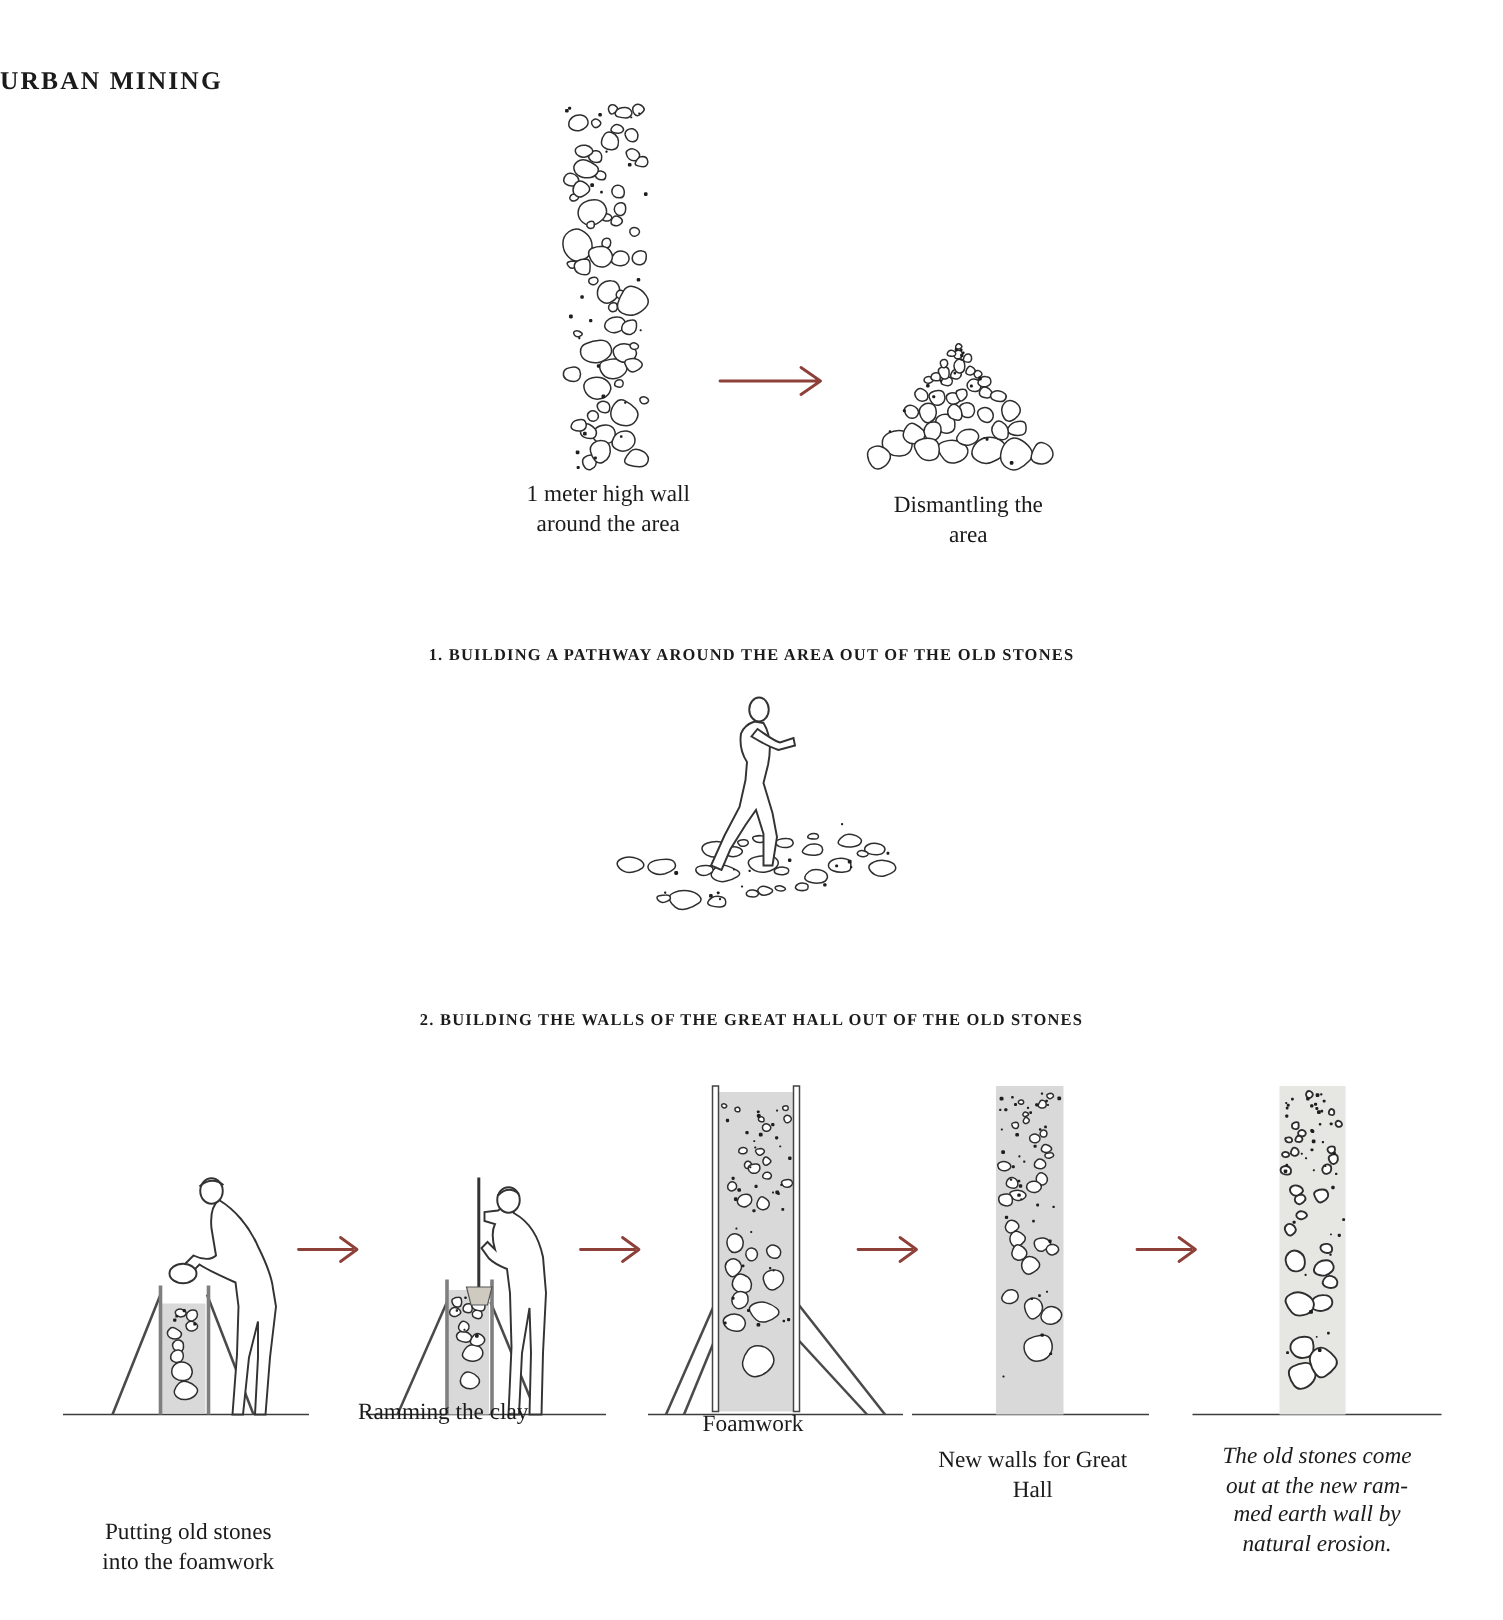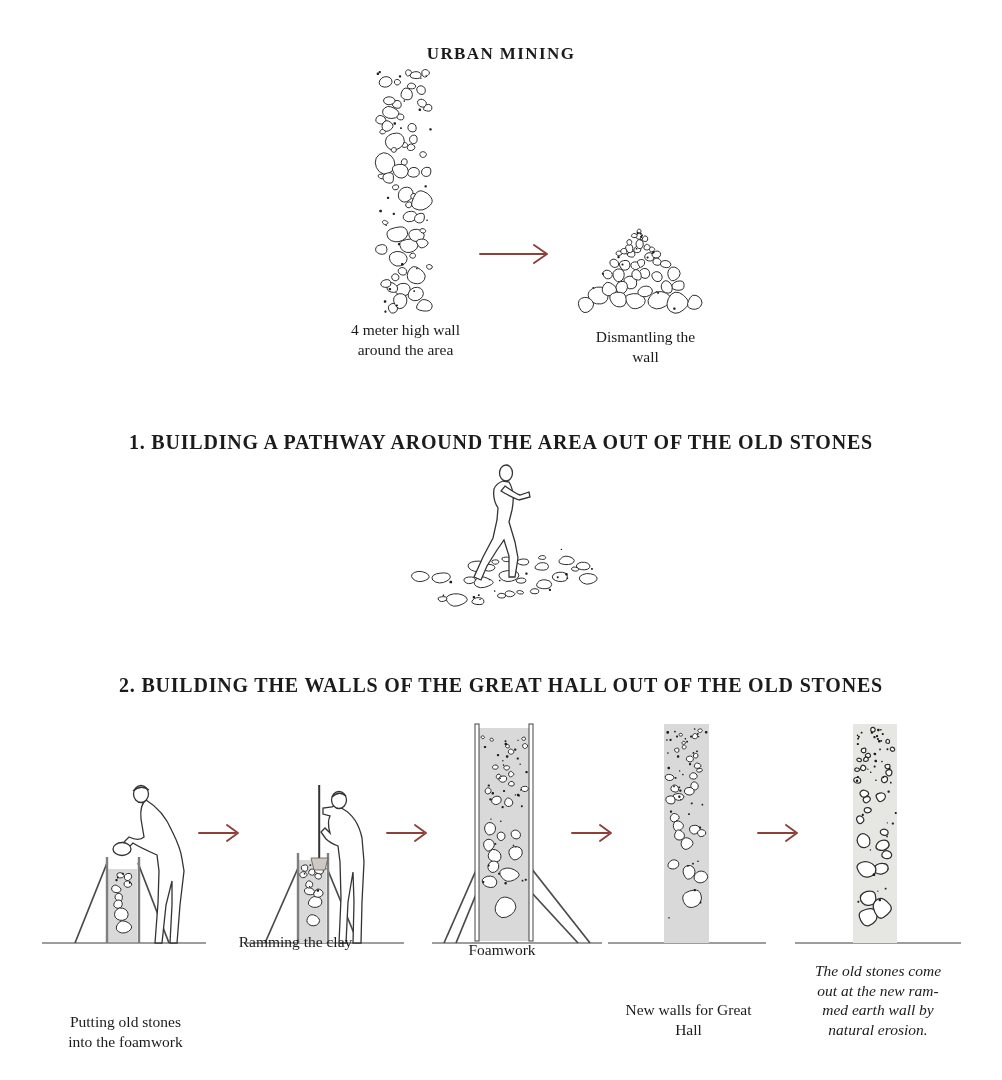--- a/index.html
+++ b/index.html
@@ -6,38 +6,38 @@
     --text:#1b1b1b; --arrow:#8d4038; --line:#2e2e2e;
     --infill:#d9d9d9; --infill-light:#e6e6e3; --bg:#ffffff;
   }
   html,body{margin:0;padding:0;background:#fff;}
   .canvas{
     position:relative; width:1002px; height:1080px; background:var(--bg);
     font-family:"Liberation Serif","DejaVu Serif",serif; color:var(--text);
     overflow:hidden;
   }
   .title{
-    position:absolute; top:44px; left:0; width:100%; text-align:center;
+    position:absolute; top:44px; left:0; width:100%; text-align:left;
     font-size:17px; font-weight:bold; letter-spacing:1.4px;
   }
   .heading{
     position:absolute; left:0; width:100%; text-align:center;
-    font-size:20px; font-weight:bold; letter-spacing:0.8px;
+    font-size:11px; font-weight:bold; letter-spacing:0.8px;
   }
   .h1{top:431px;} .h2{top:674px;}
   .cap{
     position:absolute; text-align:center; font-size:15.5px; line-height:1.26;
     white-space:pre-line;
   }
   .cap-wall{left:318px; top:320px; width:175px;}
   .cap-pile{left:573px; top:327px; width:145px;}
   .c1{left:28px;  top:964px; width:195px;margin-top:48px;}
   .c2{left:213px; top:932px; width:165px;}
   .c3{left:428px; top:940px; width:148px;}
-  .c4{left:606px; top:964px; width:165px;margin-top:36px;}
+  .c4{left:606px; top:964px; width:165px;}
   .c5{left:788px; top:961px; width:180px;font-style:italic;}
   svg{position:absolute; overflow:visible;}
   #illus-wall{left:366px; top:64px;  width:80px;  height:258px;}
   #arrow-top{ left:477px; top:242px; width:82px;  height:24px;}
   #illus-pile{left:558px; top:218px; width:162px; height:104px;}
   #illus-path{left:390px; top:452px; width:228px; height:170px;}
   #illus-s1{left:38px;  top:753px; width:172px; height:192px;}
   #arrow-r1{left:197px; top:822px; width:50px; height:22px;}
   #illus-s2{left:240px; top:750px; width:168px; height:195px;}
   #arrow-r2{left:385px; top:822px; width:50px; height:22px;}
@@ -144,21 +144,21 @@
         <rect x="59.5" y="11.0" width="1.2" height="1.2" rx="0.4" fill="#1e1e1e"></rect>
         <rect x="32.9" y="11.3" width="2.3" height="2.3" rx="0.8" fill="#1e1e1e"></rect>
         <rect x="12.7" y="7.1" width="2.1" height="2.1" rx="0.7" fill="#1e1e1e"></rect>
         <rect x="54.2" y="13.6" width="1.3" height="1.3" rx="0.4" fill="#1e1e1e"></rect>
         <rect x="58.5" y="121.3" width="2.3" height="2.3" rx="0.8" fill="#1e1e1e"></rect>
         <rect x="20.9" y="132.8" width="2.3" height="2.3" rx="0.8" fill="#1e1e1e"></rect>
         <rect x="17.8" y="236.3" width="2.5" height="2.5" rx="0.8" fill="#1e1e1e"></rect>
         <rect x="19.5" y="160.7" width="1.4" height="1.4" rx="0.5" fill="#1e1e1e"></rect>
       </g>
   </svg>
-  <div class="cap cap-wall">4 meter high wall
+  <div class="cap cap-wall">1 meter high wall
 around the area</div>
 
   <svg id="arrow-top" class="arrow" viewBox="0 0 82 24">
     <path d="M3 12 L68 12 M57 3 L70 12 L57 21"></path>
   </svg>
 
   <svg id="illus-pile" viewBox="0 0 162 104">
     <g id="g-pile">
         <path d="M76.6,34.7 Q77.4,36.3 76.5,37.8 Q75.6,39.3 73.9,39.2 Q72.2,39.0 70.7,38.4 Q69.2,37.9 69.5,36.4 Q69.9,34.9 71.0,34.2 Q72.2,33.4 74.0,33.3 Q75.8,33.1 76.6,34.7Z" fill="#ffffff" stroke="#2e2e2e" stroke-width="1"></path>
         <path d="M85.9,79.4 Q88.3,82.2 86.5,85.6 Q84.8,88.9 79.7,90.3 Q74.6,91.6 71.6,88.5 Q68.7,85.3 67.5,81.8 Q66.3,78.2 70.8,76.6 Q75.3,75.1 79.4,75.8 Q83.6,76.6 85.9,79.4Z" fill="#ffffff" stroke="#2e2e2e" stroke-width="1"></path>
@@ -212,21 +212,21 @@
         <rect x="83.4" y="16.4" width="1.6" height="1.6" rx="0.5" fill="#1e1e1e"></rect>
         <rect x="99.1" y="73.9" width="1.9" height="1.9" rx="0.6" fill="#1e1e1e"></rect>
         <rect x="82.2" y="21.0" width="1.4" height="1.4" rx="0.5" fill="#1e1e1e"></rect>
         <rect x="97.7" y="73.3" width="1.2" height="1.2" rx="0.4" fill="#1e1e1e"></rect>
         <rect x="43.9" y="54.8" width="2.0" height="2.0" rx="0.7" fill="#1e1e1e"></rect>
         <rect x="82.0" y="14.4" width="1.7" height="1.7" rx="0.6" fill="#1e1e1e"></rect>
         <rect x="88.6" y="38.4" width="2.0" height="2.0" rx="0.7" fill="#1e1e1e"></rect>
       </g>
   </svg>
   <div class="cap cap-pile">Dismantling the
-wall</div>
+area</div>
 
   <div class="heading h1">1. BUILDING A PATHWAY AROUND THE AREA OUT OF THE OLD STONES</div>
 
   <svg id="illus-path" viewBox="0 0 228 170">
     <g id="g-path">
         <path d="M76.2,145.3 Q78.7,147.9 75.8,150.1 Q72.8,152.4 68.0,153.8 Q63.2,155.1 60.2,152.7 Q57.2,150.3 56.2,147.6 Q55.2,145.0 59.3,143.1 Q63.4,141.2 68.6,141.9 Q73.7,142.7 76.2,145.3Z" fill="#ffffff" stroke="#2e2e2e" stroke-width="1"></path>
         <path d="M101.6,128.4 Q104.7,130.4 101.6,132.4 Q98.4,134.4 94.3,135.4 Q90.1,136.4 86.9,134.6 Q83.7,132.8 84.2,130.5 Q84.8,128.3 87.3,126.1 Q89.9,123.9 94.2,125.1 Q98.5,126.4 101.6,128.4Z" fill="#ffffff" stroke="#2e2e2e" stroke-width="1"></path>
         <path d="M128.3,121.4 Q129.7,124.0 127.6,126.1 Q125.5,128.2 121.2,129.2 Q116.9,130.2 113.3,128.4 Q109.7,126.6 109.0,123.8 Q108.3,121.0 112.7,119.6 Q117.1,118.2 122.0,118.5 Q126.8,118.9 128.3,121.4Z" fill="#ffffff" stroke="#2e2e2e" stroke-width="1"></path>
         <path d="M199.2,112.4 Q200.6,114.0 199.5,115.7 Q198.3,117.5 194.9,117.8 Q191.5,118.0 188.9,116.9 Q186.3,115.8 186.4,114.0 Q186.5,112.2 189.0,111.0 Q191.4,109.8 194.6,110.3 Q197.8,110.8 199.2,112.4Z" fill="#ffffff" stroke="#2e2e2e" stroke-width="1"></path>
         <path d="M148.6,138.2 Q148.9,139.3 148.5,140.4 Q148.1,141.4 146.0,141.7 Q143.9,141.9 142.0,141.3 Q140.1,140.6 140.3,139.4 Q140.5,138.1 142.2,137.3 Q143.8,136.4 146.0,136.8 Q148.2,137.1 148.6,138.2Z" fill="#ffffff" stroke="#2e2e2e" stroke-width="1"></path>

